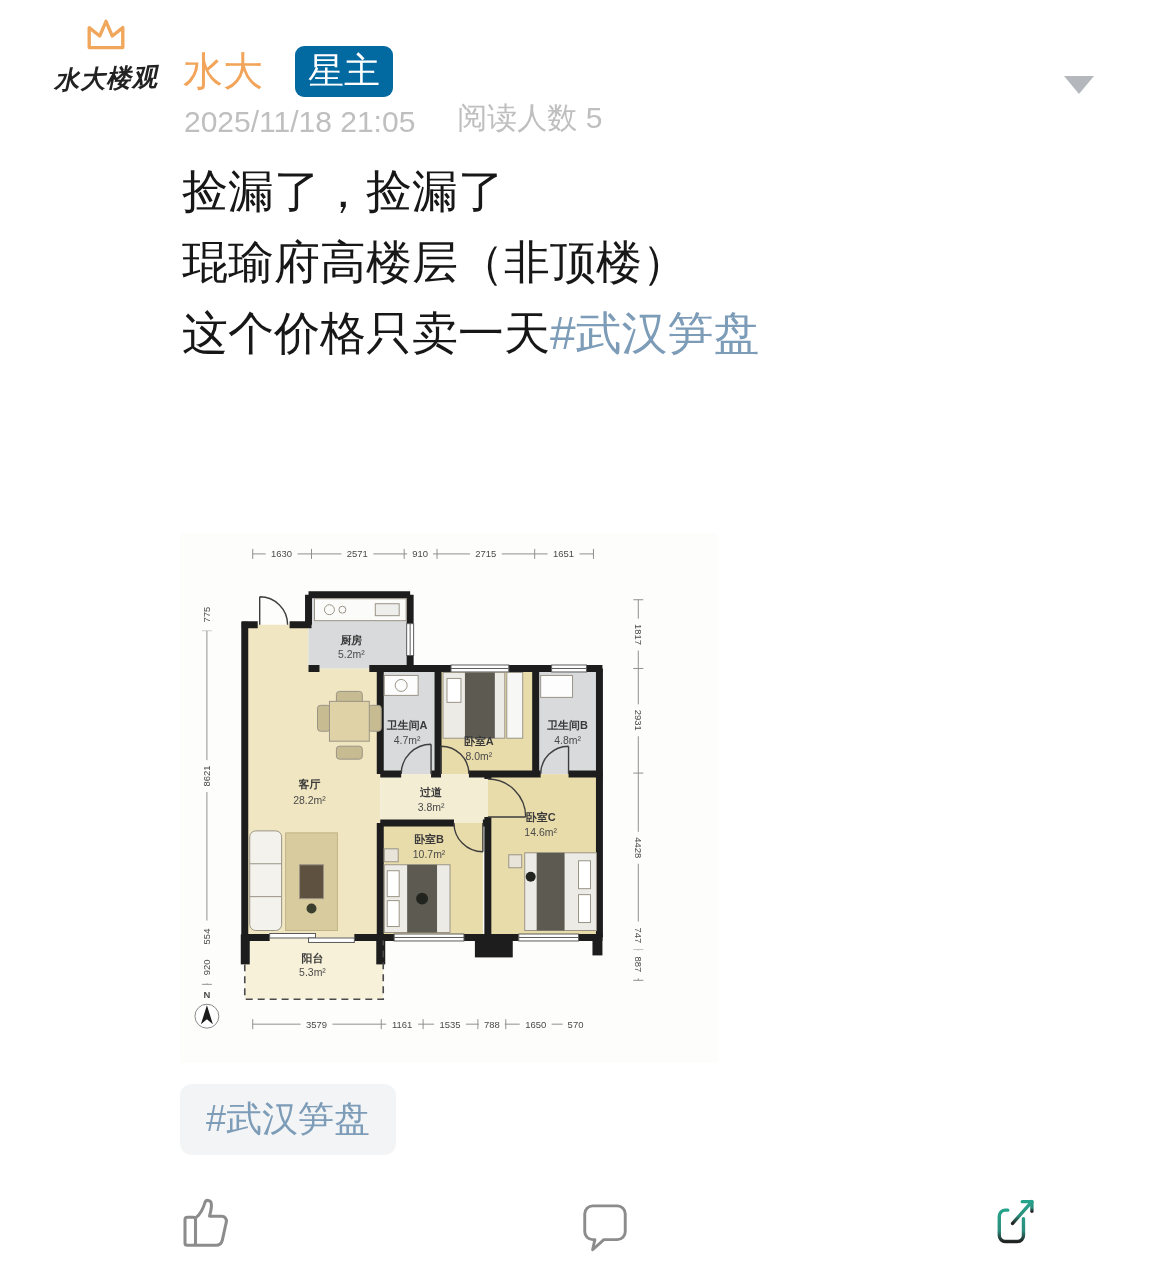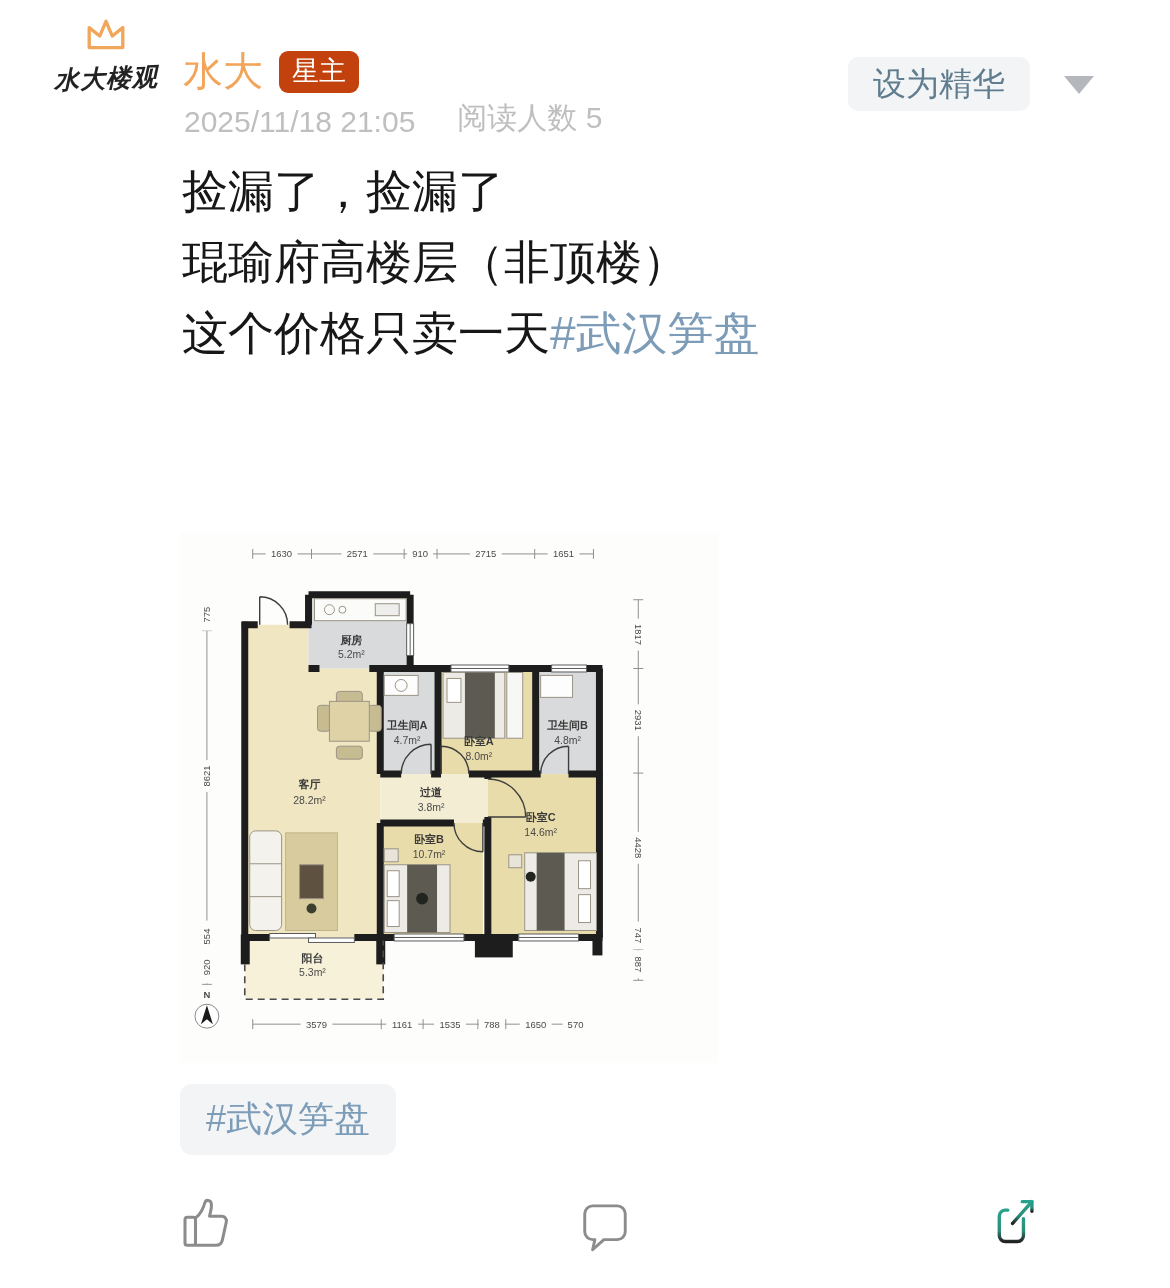--- a/index.html
+++ b/index.html
@@ -5,23 +5,23 @@
   * { margin:0; padding:0; box-sizing:border-box; }
   html,body { background:#fff; }
   body { font-family:"Liberation Sans","DejaVu Sans",sans-serif; }
   .page { position:relative; width:1170px; height:1288px; background:#fff; overflow:hidden; }
 
   
   .avatar { position:absolute; left:50px; top:14px; width:112px; height:108px; text-align:center; cursor:pointer; }
   .avatar .crown { display:block; margin:0 auto 6px auto; }
   .avatar-caption { font-family:"DejaVu Serif","Liberation Serif",serif; font-style:italic; font-weight:bold;
                     font-size:25px; color:#222; letter-spacing:1px; transform:rotate(-2deg); white-space:nowrap; }
-  .name-row { position:absolute; left:183px; top:44px; display:flex; align-items:center; gap:16px; }
+  .name-row { position:absolute; left:183px; top:44px; display:flex; align-items:center; gap:32px; }
   .username { font-size:40px; color:#f2a55a; }
-  .badge { background:#c2410c; color:#fff; font-size:27px; line-height:1; padding:7px 13px 8px; border-radius:9px; }
+  .badge { background:#0369a1; color:#fff; font-size:36px; line-height:1; padding:7px 13px 8px; border-radius:9px; }
   .meta-row { position:absolute; left:184px; top:98px; display:flex; gap:42px; font-size:30px; color:#bfbfbf;align-items:flex-end; }
   .feature-btn { position:absolute; left:848px; top:57px; width:182px; height:54px; background:#f3f4f5;
                  border-radius:10px; display:flex; align-items:center; justify-content:center;
                  font-size:33px; color:#607d90; cursor:pointer; border:none; }
   .dropdown { position:absolute; left:1064px; top:76px; width:0; height:0;
               border-left:15px solid transparent; border-right:15px solid transparent;
               border-top:18px solid #b4b8bc; cursor:pointer; }
 
   
   .post { position:absolute; left:182px; top:156px; width:860px; font-size:46px; line-height:71px; color:#171717; }
@@ -68,21 +68,20 @@
 
   <div class="name-row">
     <span class="username">水大</span>
     <span class="badge">星主</span>
   </div>
   <div class="meta-row">
     <span>2025/11/18 21:05</span>
     <span>阅读人数 5</span>
   </div>
 
-  <button class="feature-btn">设为精华</button>
   <div class="dropdown"></div>
 
   <div class="post">
     <div>捡漏了，捡漏了</div>
     <div>琨瑜府高楼层（非顶楼）</div>
     <div><span>这个价格只卖一天</span><span class="hash">#武汉笋盘</span></div>
   </div>
 
   <div class="floorplan">
     <svg width="538" height="530" viewBox="0 0 540 530">

